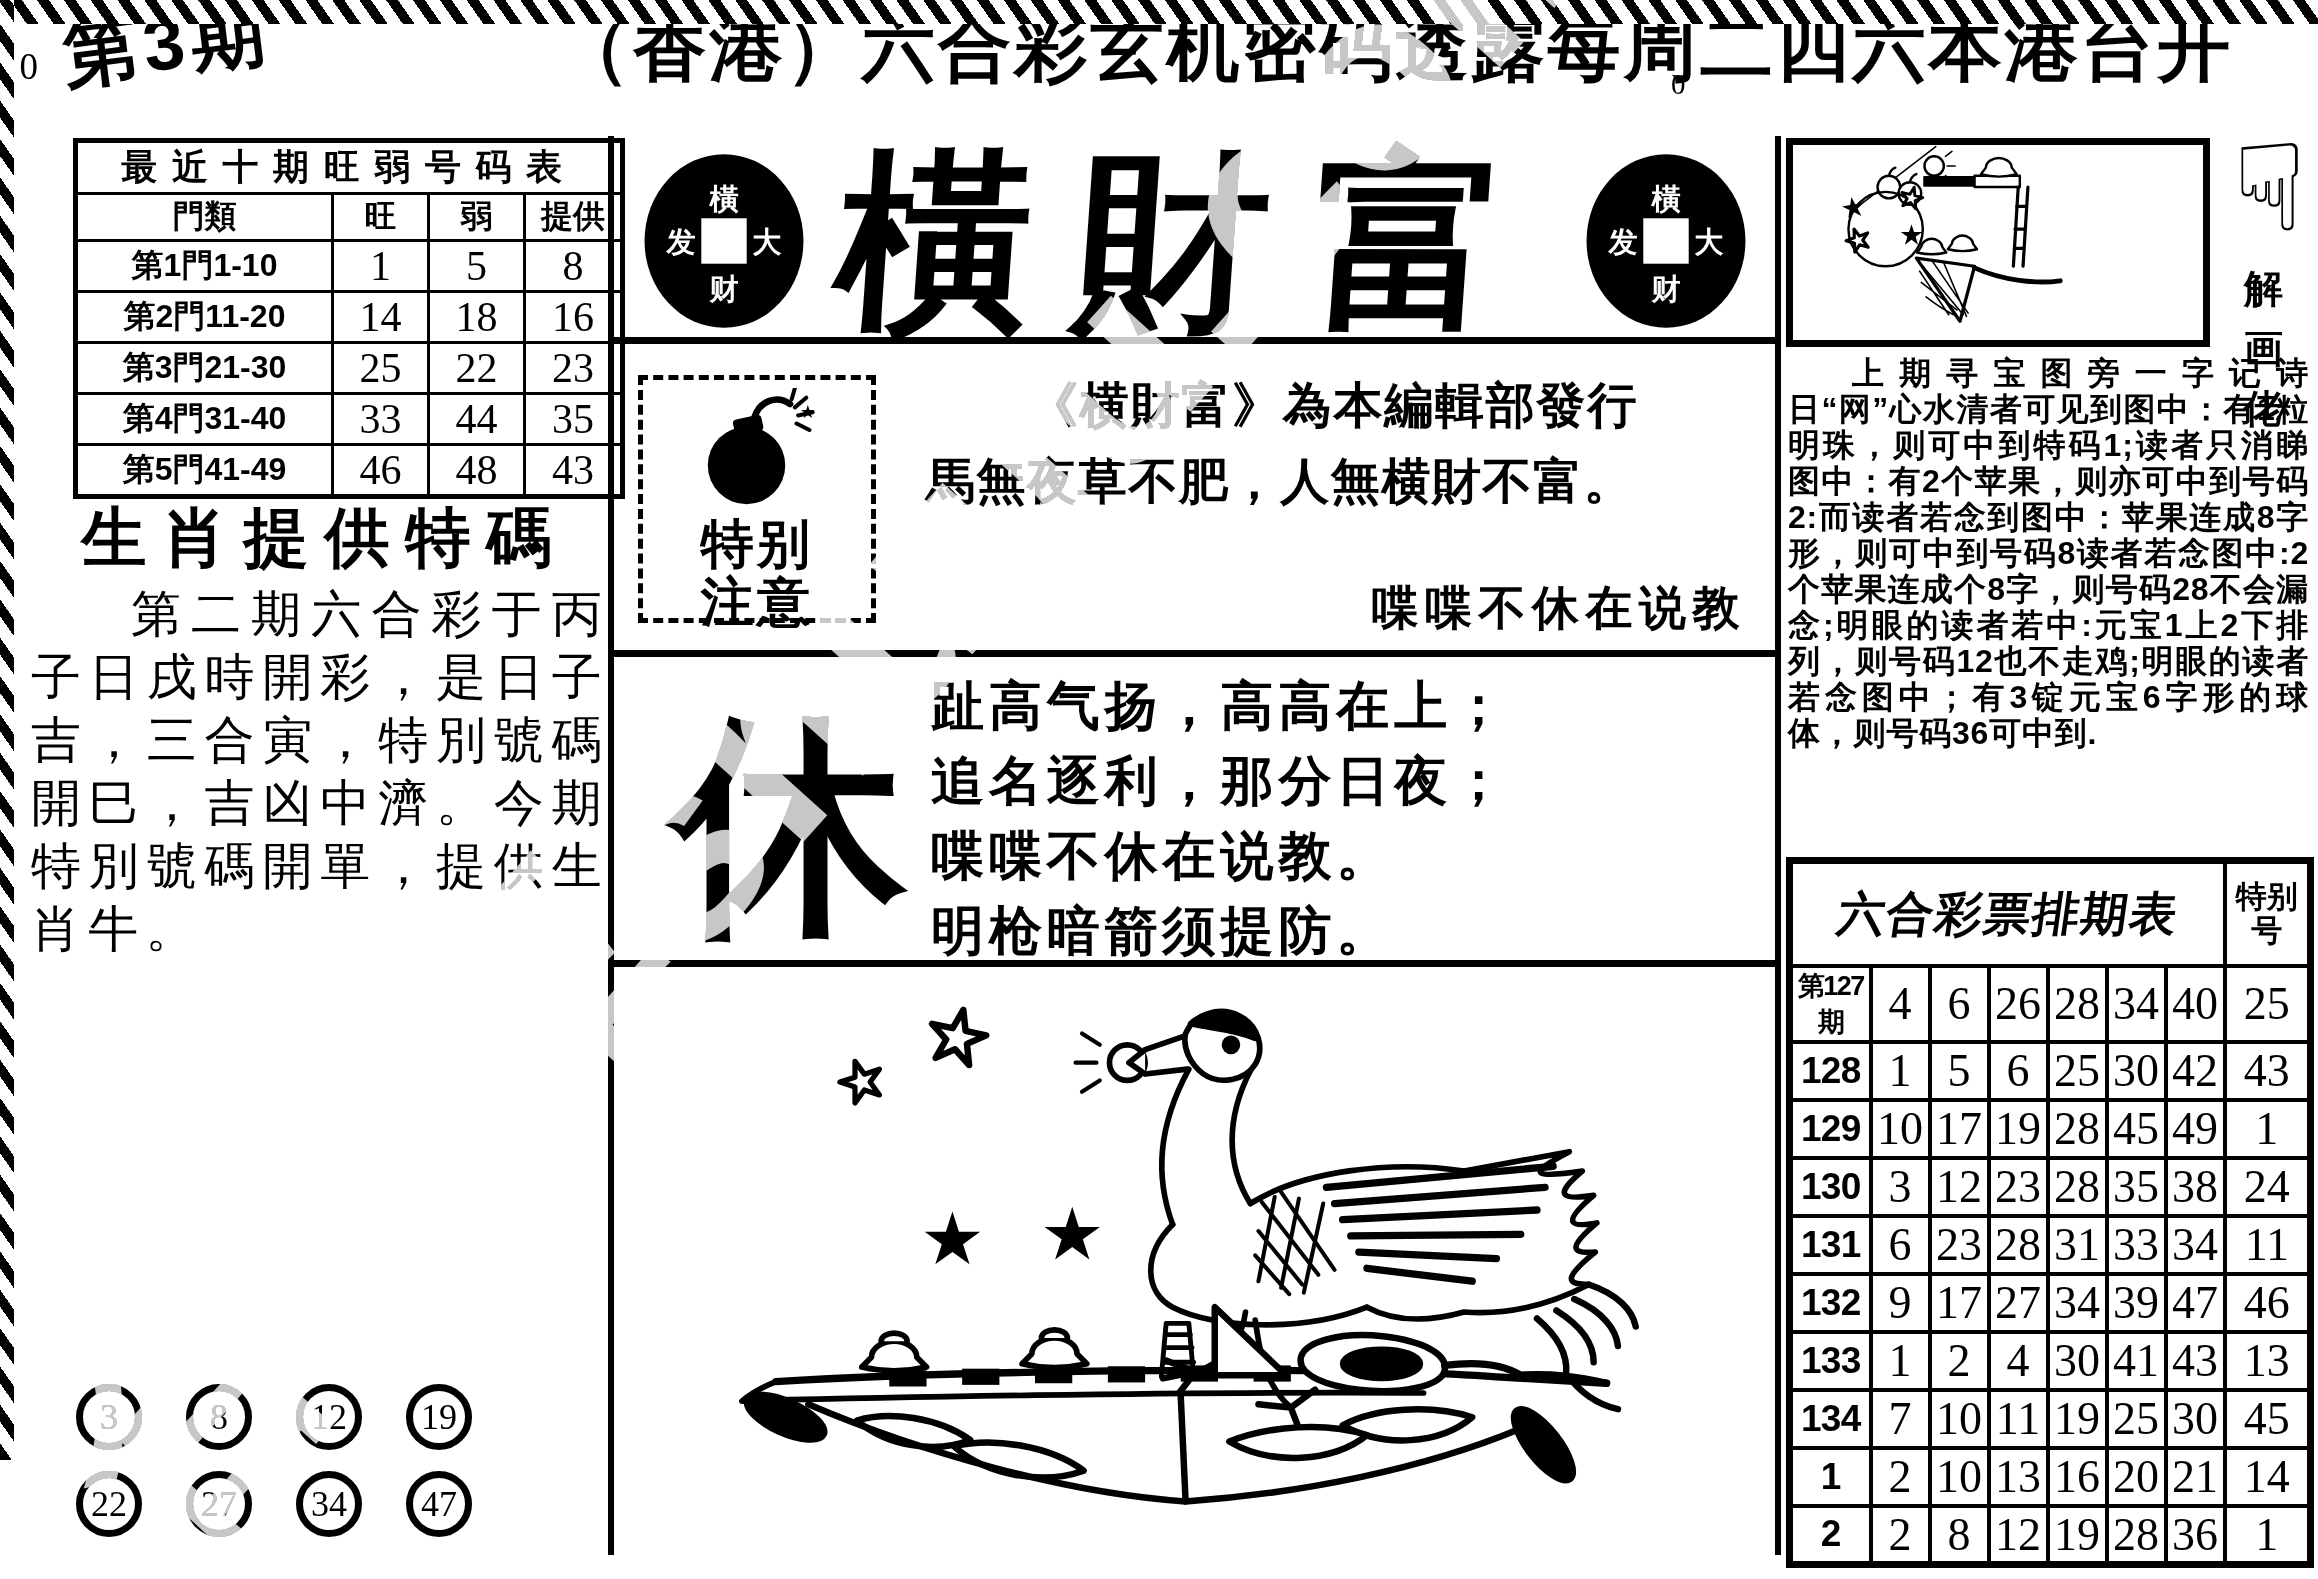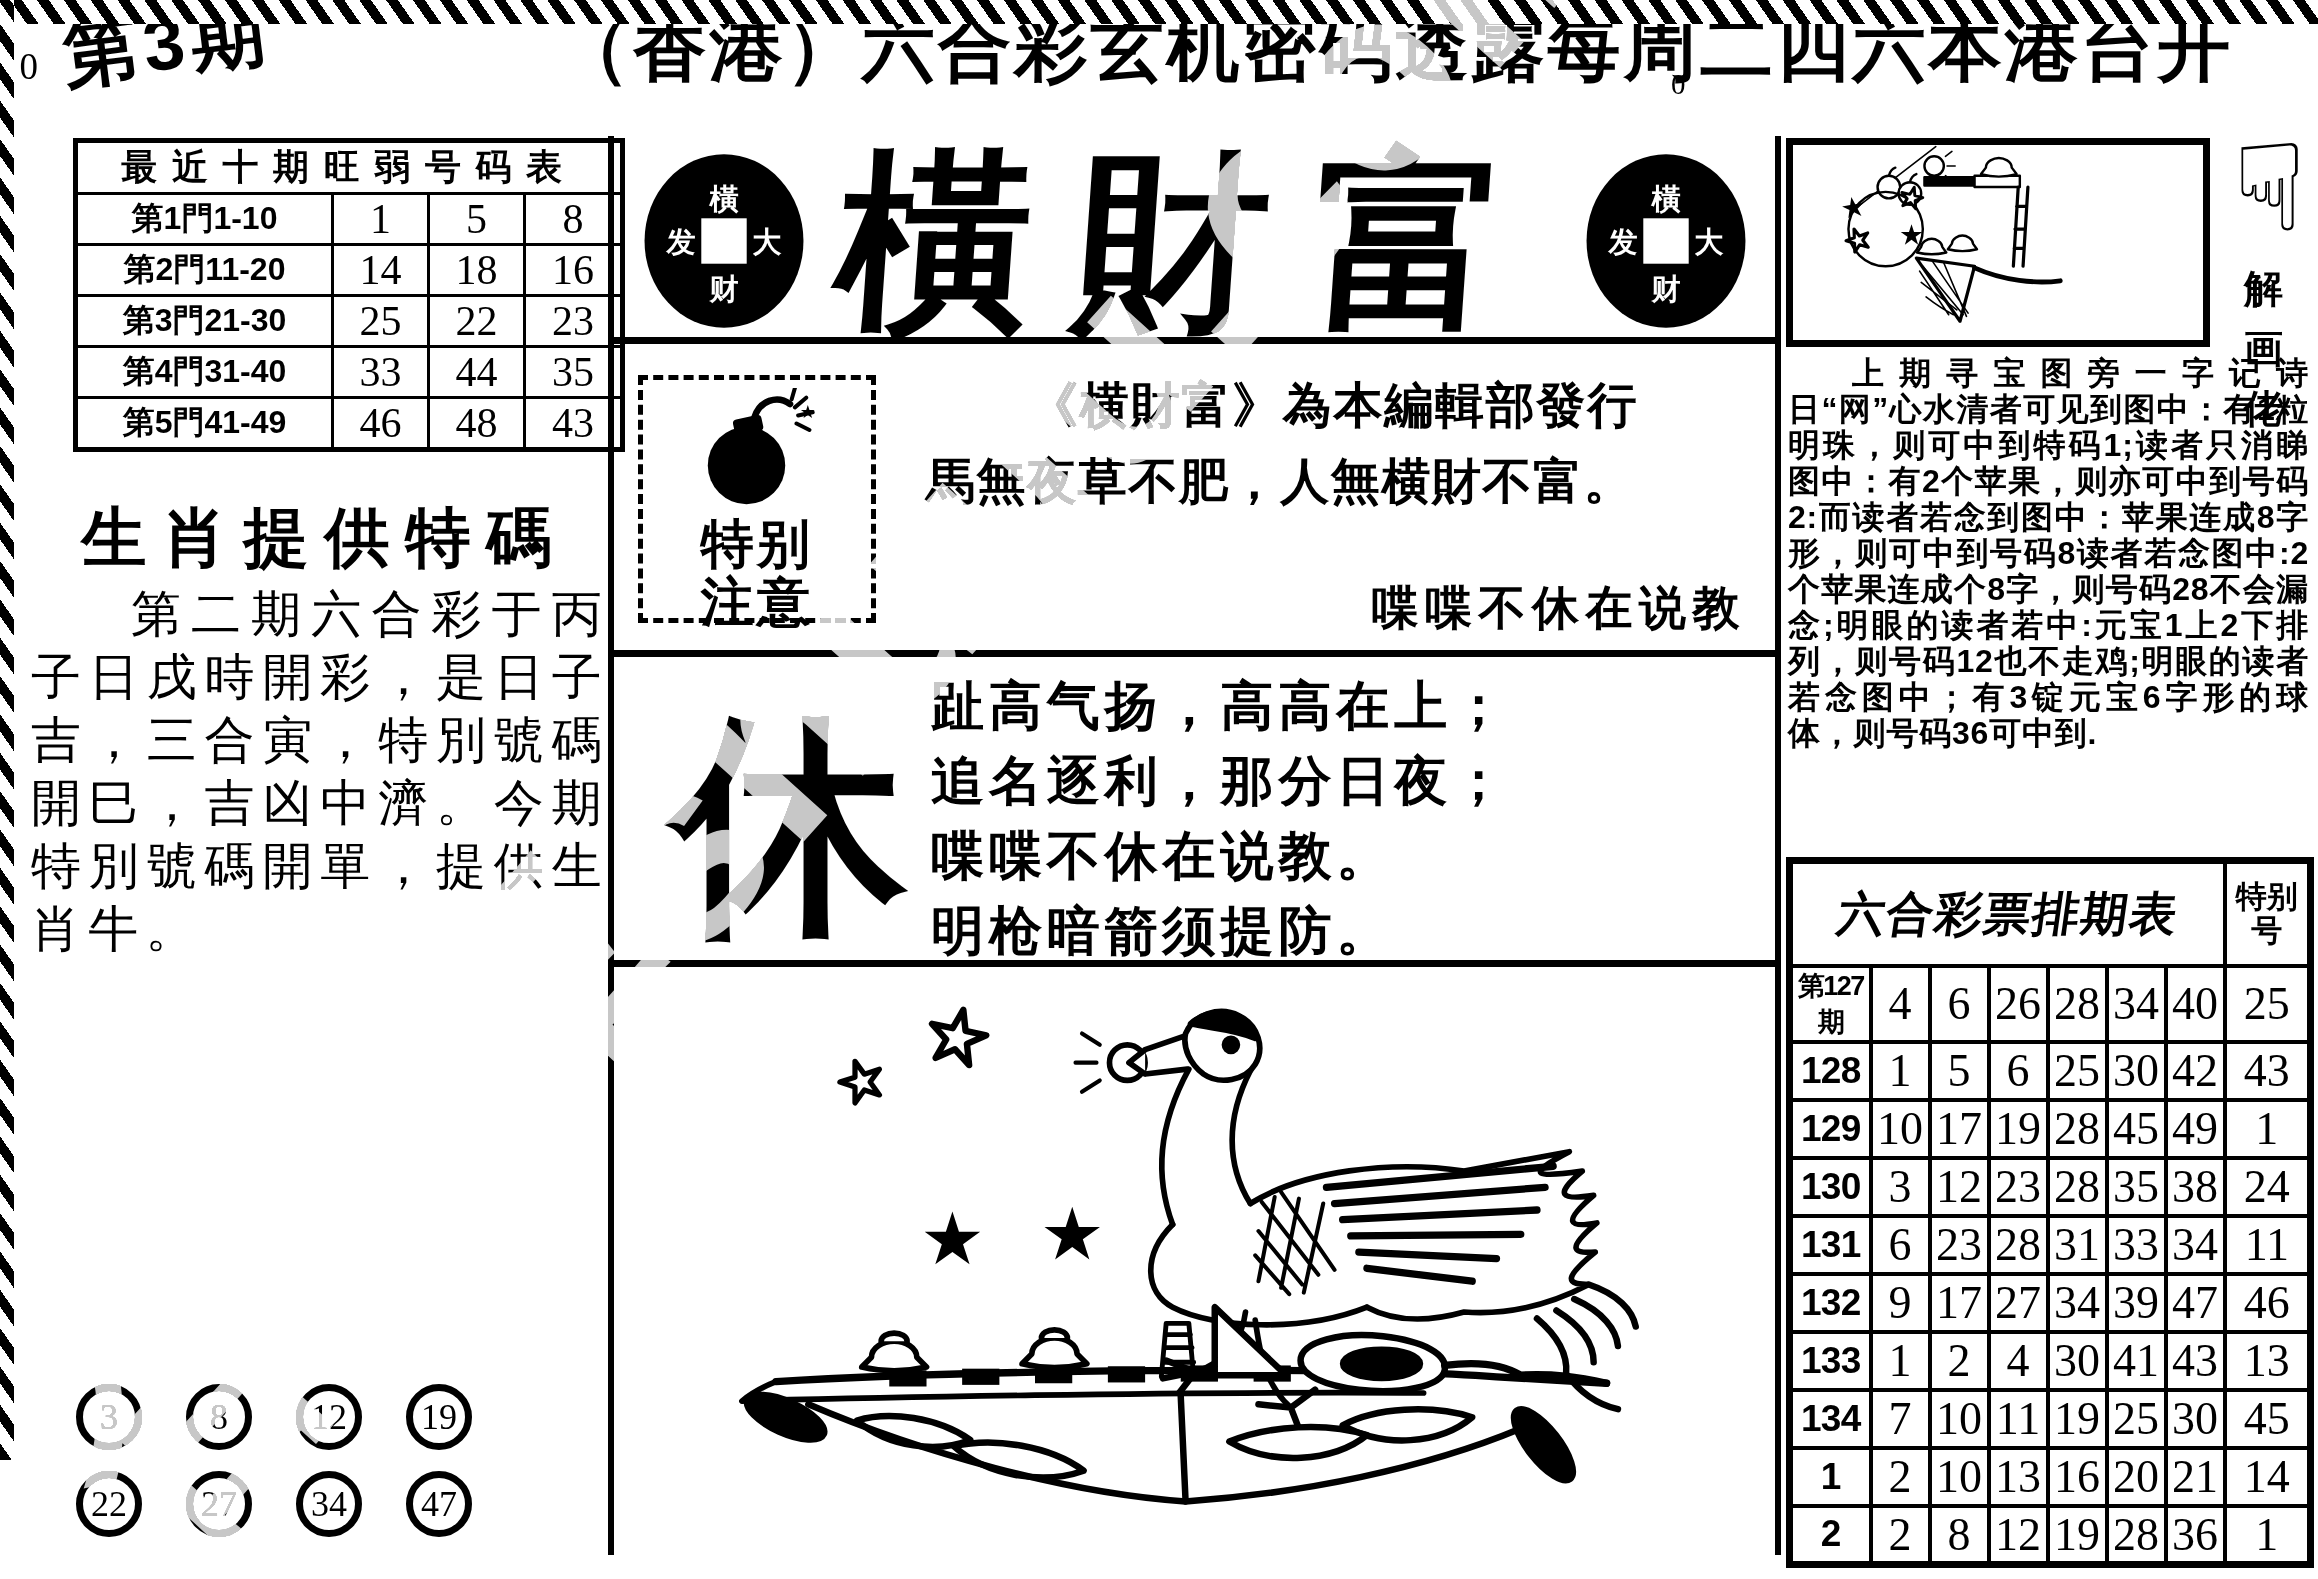--- a/index.html
+++ b/index.html
@@ -124,20 +124,26 @@
       <colgroup>
           <col class="col-cat">
           <col class="col-n1">
           <col class="col-n2">
           <col class="col-n3">
         </colgroup>
       <tbody>
         <tr>
             <td class="t-title" colspan="4">最近十期旺弱号码表</td>
           </tr>
+        <tr>
+          <td class="t-head">門類</td>
+          <td class="t-head">旺</td>
+          <td class="t-head">弱</td>
+          <td class="t-head">提供</td>
+        </tr>
       </tbody>
       <tbody>
           <tr>
             <td class="cat">第1門1-10</td>
             <td class="num">1</td>
             <td class="num">5</td>
             <td class="num">8</td>
           </tr>
           <tr>
             <td class="cat">第2門11-20</td>

